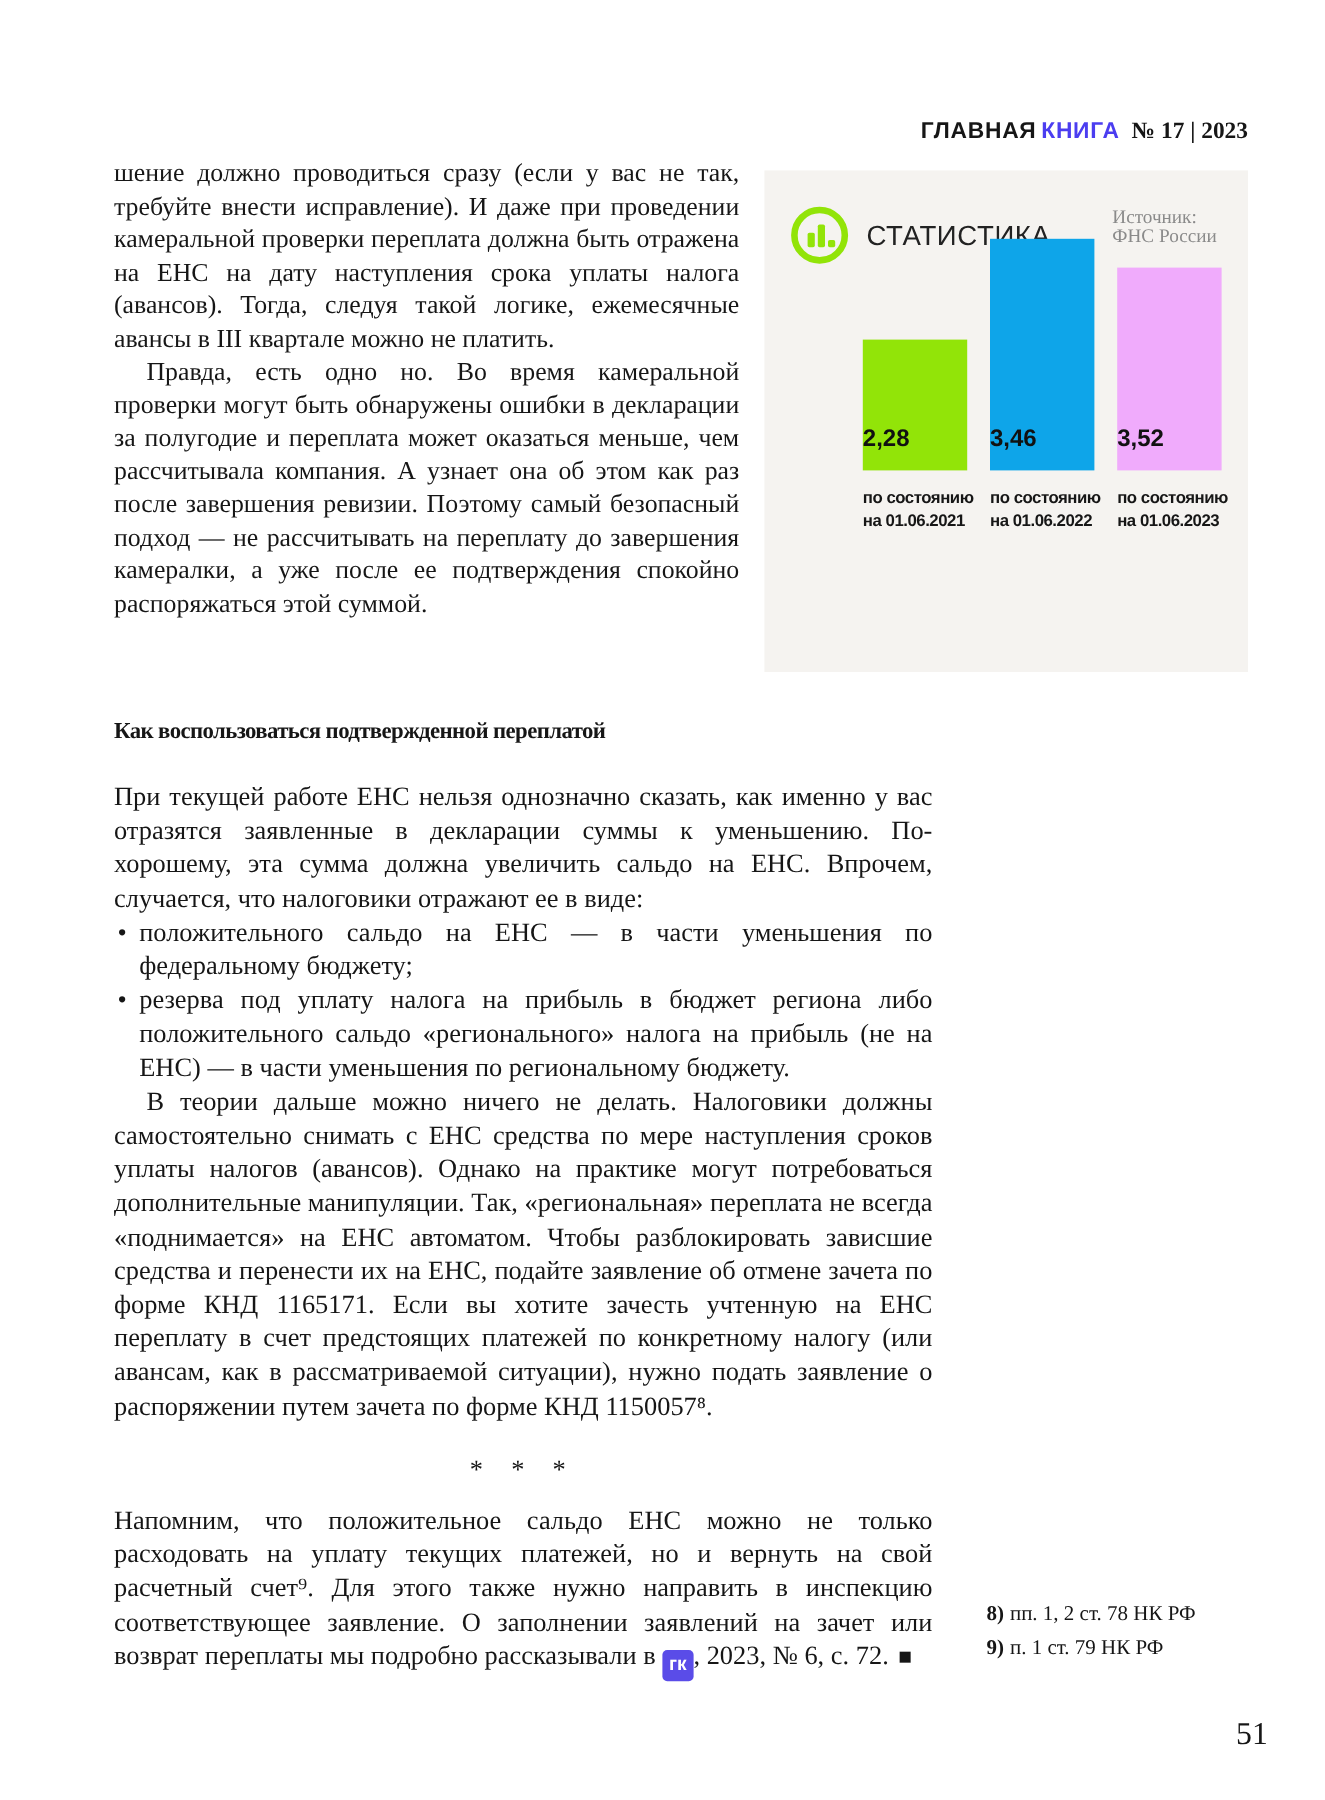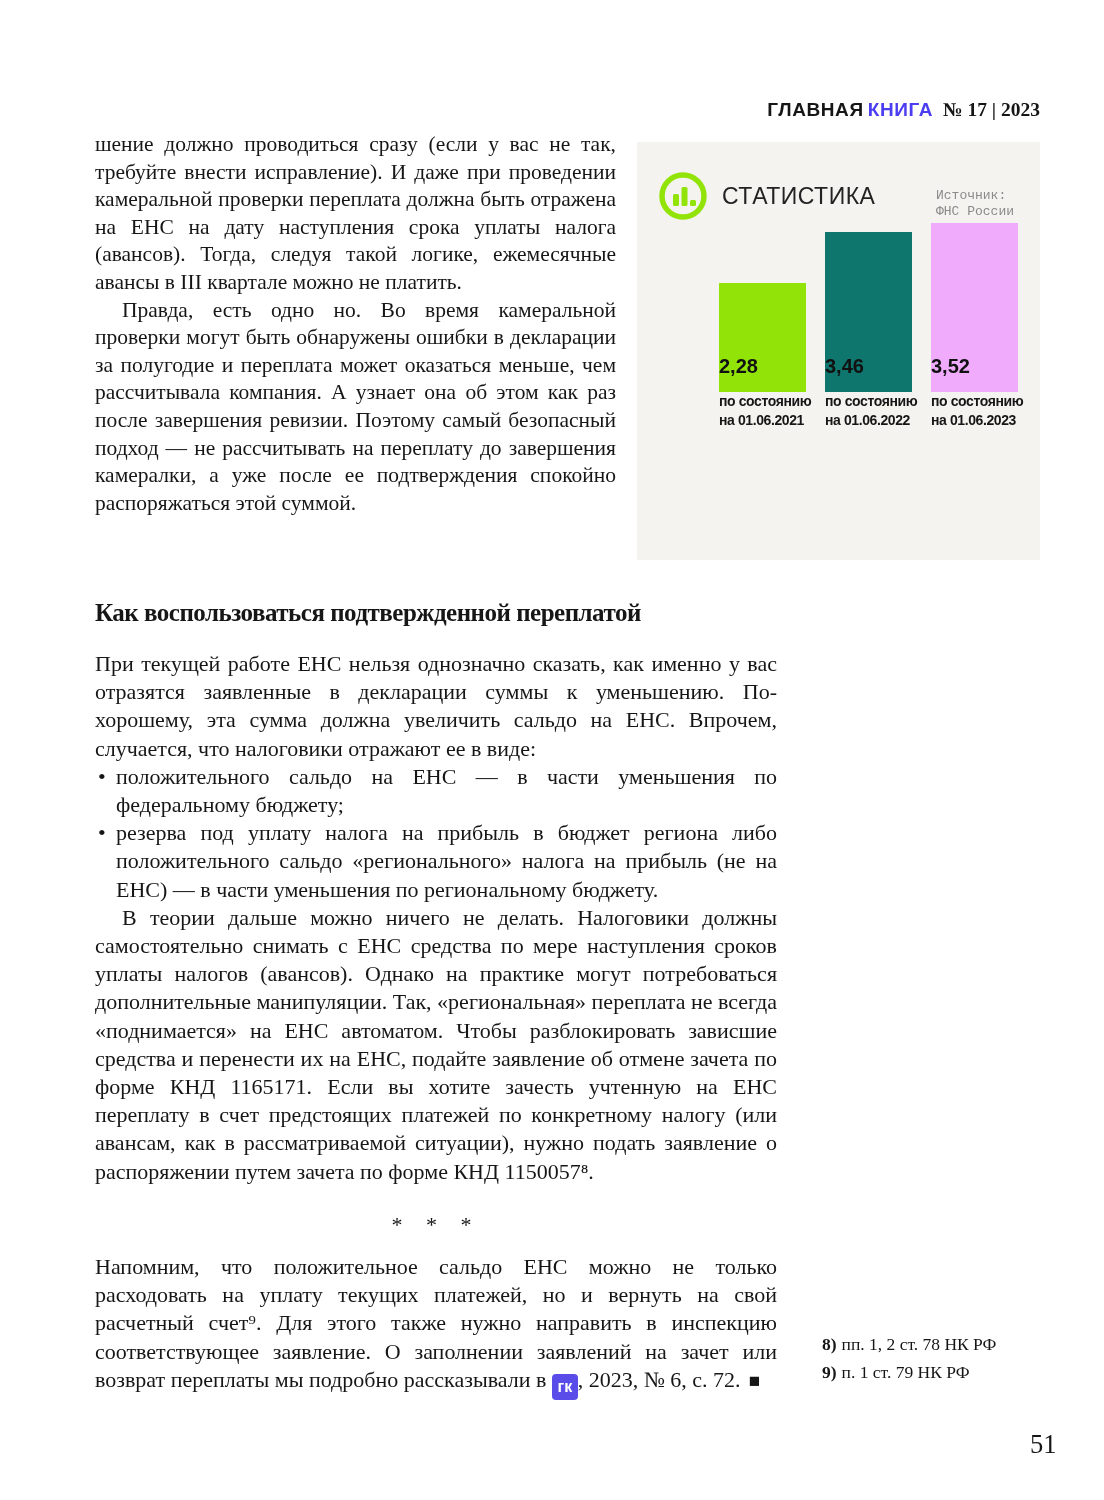--- a/index.html
+++ b/index.html
@@ -40,52 +40,52 @@
     position:absolute; left:637px; top:142px; width:403px; height:418px;
     background:var(--box-bg,#f5f3f0);
     padding:28px 20px 0 20px;
   }
   .sb-head { display:flex; align-items:center; height:52px; }
   .sb-label {
     font-family:"Liberation Sans", sans-serif;
     font-size:23px; margin-left:13px; letter-spacing:.5px; color:#222;
   }
   .sb-source {
-    margin-left:auto; align-self:flex-start; margin-top:18px; padding-right:6px;
-    font-family:Liberation Mono, monospace;
-    font-size:13px; line-height:16px; color:var(--source-gray,#8a8a8a);
+    margin-left:auto; align-self:flex-start; margin-top:4px; padding-right:6px;
+    font-family:Liberation Serif, serif;
+    font-size:16px; line-height:16px; color:var(--source-gray,#8a8a8a);
   }
   .sb-title {
     margin:22px 0 0 62px;
     font-family:"Liberation Sans", sans-serif;
     font-weight:bold; font-size:19px; line-height:27px; letter-spacing:-.8px;
   }
   .bars {
     margin-left:62px; height:170px;
     display:flex; align-items:flex-end; gap:19px;
   }
   .bar { width:87px; position:relative; background:var(--green,#92e408); }
   .bar .val {
     position:absolute; bottom:14px; left:0; width:100%;
     text-align:left;
     font-family:"Liberation Sans", sans-serif;
     font-weight:bold; font-size:20px; color:#111;
   }
   .bar-labels { margin-left:62px; display:flex; gap:19px; }
-  .bar-labels .col { width:87px; }
+  .bar-labels .col { width:87px; margin-top:13px; }
   .bar-labels .line {
     white-space:nowrap;
     font-family:"Liberation Sans", sans-serif;
     font-weight:bold; font-size:14px; line-height:19px; letter-spacing:-.4px;
   }
 
   
   #section-heading {
     position:absolute; left:95px; top:599px;
-    font-weight:bold; font-size:25px; letter-spacing:-.5px;
+    font-weight:bold; font-size:19px; letter-spacing:-.5px;
   }
   #main-col {
     position:absolute; left:95px; top:650px; width:682px;
     font-size:22px; line-height:28.2px; text-align:justify;
   }
   #main-col ul { list-style:none; }
   #main-col li { position:relative; padding-left:21px; }
   #main-col li .blt { position:absolute; left:3px; }
   #main-col .indented { text-indent:27px; }
   .stars { text-align:center; letter-spacing:9px; font-size:22px; margin:25px 0 14px; }
@@ -137,21 +137,21 @@
       <span>Источник:</span><br>
       <span>ФНС России</span>
     </span>
   </div>
 
 
   <div class="bars">
     <div class="bar" style="height: 109px; background: rgb(146, 228, 8);">
       <span class="val">2,28</span>
     </div>
-    <div class="bar" style="height: 160px; background: #0f766e;">
+    <div class="bar" style="height: 193px; background: #0ea5e9;">
       <span class="val">3,46</span>
     </div>
     <div class="bar" style="height: 169px; background: #f0abfc;">
       <span class="val">3,52</span>
     </div>
   </div>
   <div class="bar-labels">
     <div class="col">
       <div class="line">по состоянию</div>
       <div class="line">на 01.06.2021</div>

